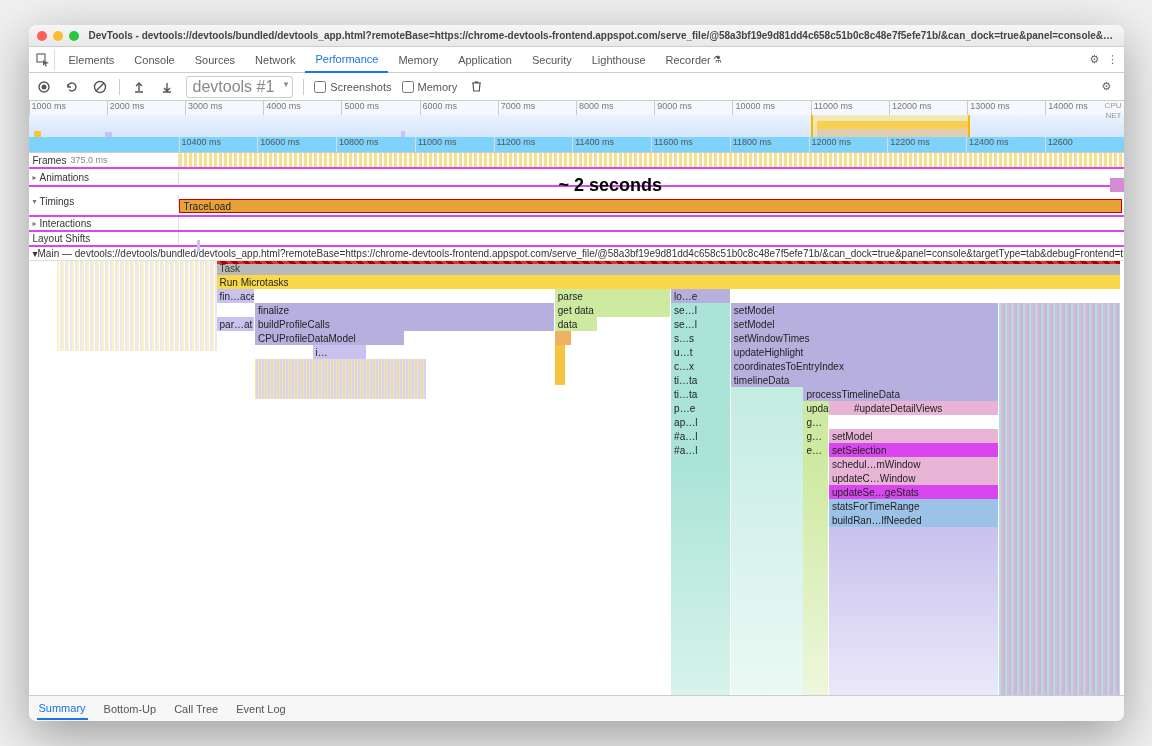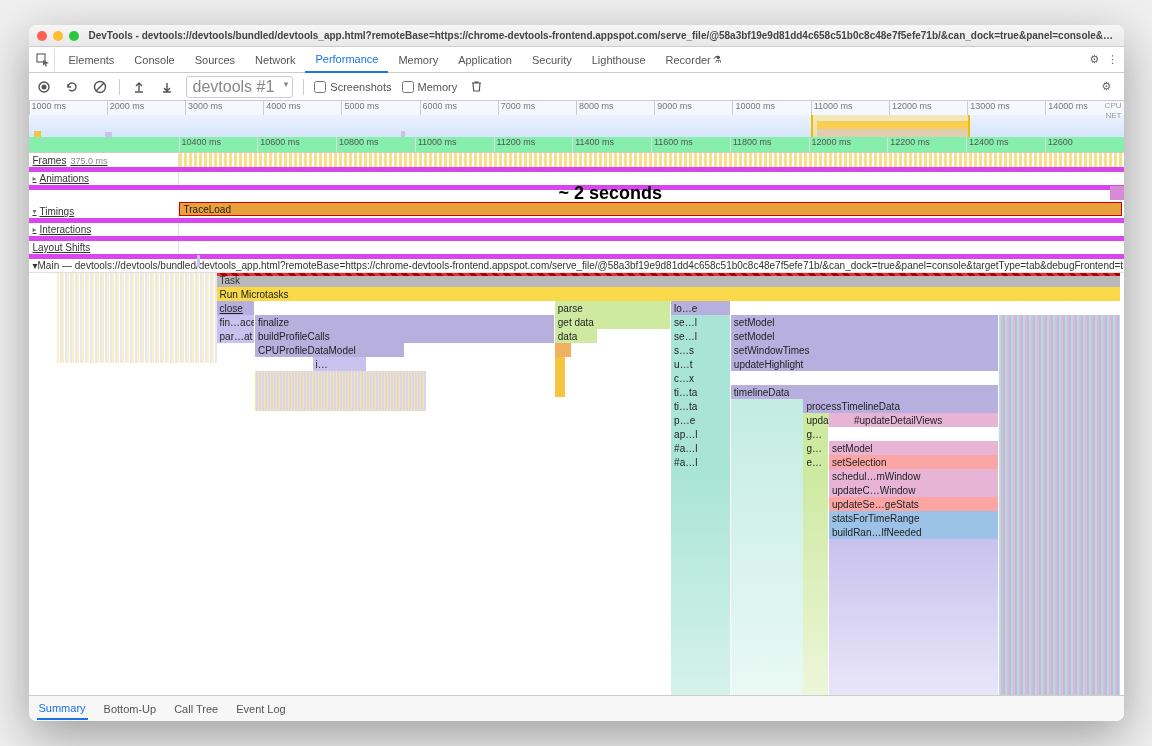--- a/index.html
+++ b/index.html
@@ -38,26 +38,26 @@
 
 .overview { height: 36px; border-bottom:1px solid #bbb; position:relative; background:#f5f9ff; }
 .ov-ticks { display:flex; height:14px; font-size:9px; color:#777; }
 .ov-tick { flex:1; padding-left:2px; border-left:1px solid #ccc; white-space:nowrap;}
 .ov-body { height:22px; position:relative; background: linear-gradient(#eaf2fd,#d6e6fb); }
 .ov-sel { position:absolute; top:0; bottom:0; background: rgba(255,220,100,0.45); border-left:2px solid #f5b800; border-right:2px solid #f5b800; }
 .ov-bar { position:absolute; bottom:0; background:#f5c542; }
 .ov-labels-right { position:absolute; right:2px; top:0; font-size:8px; color:#999; line-height:10px; text-align:right;}
 
 
-.detail-ruler { height:16px; border-bottom:1px solid #ccc; display:flex; font-size:9px; color:#555; padding-left:150px; background:#86efac;}
+.detail-ruler { height:16px; border-bottom:1px solid #ccc; display:flex; font-size:9px; color:#555; padding-left:150px; background:#7dd3fc;}
 .dr-tick { flex:1; border-left:1px solid #ddd; padding-left:2px; white-space:nowrap; }
 
 
 .tracks { flex:1; overflow:hidden; position:relative; background:#fff; }
-.track-row { display:flex; border-bottom:5px solid #d946ef; min-height:15px; align-items:flex-end; position:relative;text-decoration:underline;}
+.track-row { display:flex; border-bottom:2px solid #d946ef; min-height:15px; align-items:center; position:relative;}
 .track-label { width:150px; padding:1px 4px; font-size:10px; color:#333; display:flex; align-items:center; border-right:1px solid #e0e0e0; background:#fff; flex-shrink:0;}
 .track-label .arrow { color:#777; margin-right:3px; font-size:8px;}
 .track-body { flex:1; position:relative; }
 
 .frames-strip { height:14px; background: repeating-linear-gradient(90deg, #f8e08a 0 3px, #fff 3px 5px); }
 .frames-sub { font-size:9px; color:#888; margin-left:4px;}
 
 
 .annot { position:absolute; left:380px; top:-2px; font-size:18px; font-weight:700; color:#000; z-index:20;}
 
@@ -69,21 +69,21 @@
 .main-label { width:100%; padding:1px 4px; font-size:10px; border-bottom:1px solid #e0e0e0; display:flex; align-items:center; white-space:nowrap; overflow:hidden;}
 .flame { position:relative; height:440px; margin-left:28px; overflow:hidden; }
 .frow { position:absolute; height:14px; font-size:10px; color:#222; overflow:hidden; white-space:nowrap; padding:0 3px; display:flex; align-items:center;}
 .c-task   { background:#b9b9bb; color:#333;}
 .c-yellow { background:#f9d949; }
 .c-purple { background:#b7b0df; }
 .c-purple2{ background:#c9c1ee; }
 .c-green  { background:#cee9a0; }
 .c-teal   { background:#a9e4d6; }
 .c-pink   { background:#e8b4d6; }
-.c-pink2  { background:#fca5a5; }
+.c-pink2  { background:#d946ef; }
 .c-blue   { background:#9cc2e8; }
 .c-orange { background:#f0b060; }
 .c-red    { background:#e87878; }
 .stripes  { background: repeating-linear-gradient(90deg,#f5d84a 0 2px,#fff 2px 3px,#c2b8e6 3px 5px); }
 .stripes2 { background: repeating-linear-gradient(90deg,#a9e4d6 0 2px,#e8b4d6 2px 4px,#c2b8e6 4px 6px); }
 .stripes3 { background: repeating-linear-gradient(90deg,#f5d84a 0 1px,#c2b8e6 1px 3px); }
 
 
 .bottom-tabs { height:26px; border-top:1px solid #ccc; display:flex; align-items:center; padding:0 8px; gap:14px; font-size:11px; background:#f7f7f7;}
 .btab { color:#555; padding:4px 2px; cursor:pointer;}
@@ -284,21 +284,21 @@
 
       <div class="frow c-task" style="left:15%; width:84.7%; top:0;">Task</div>
       <div class="frow c-red" style="left:15%; width:84.7%; top:0; height:3px; background:repeating-linear-gradient(45deg,#d33 0 4px,#a00 4px 8px);"></div>
 
       <div class="frow c-yellow" style="left:15%; width:84.7%; top:14px;">Run Microtasks</div>
 
       <div class="frow c-purple" style="left:15%; width:3.5%; top:28px;text-decoration:underline;">close</div>
       <div class="frow c-green" style="left:46.7%; width:10.8%; top:28px;">parse</div>
       <div class="frow c-purple" style="left:57.6%; width:5.5%; top:28px;">lo…e</div>
 
-      <div class="frow c-purple2" style="left:15%; width:3.5%; top:42px;">fin…ace</div>
+      <div class="frow c-purple2" style="left:15%; width:3.5%; top:28px;">fin…ace</div>
       <div class="frow c-purple" style="left:18.6%; width:28%; top:42px;">finalize</div>
       <div class="frow c-green" style="left:46.7%; width:10.8%; top:42px;">get data</div>
       <div class="frow c-teal" style="left:57.6%; width:5.5%; top:42px;">se…l</div>
       <div class="frow c-purple" style="left:63.2%; width:25%; top:42px;">setModel</div>
       <div class="frow stripes2" style="left:88.3%; width:11.4%; top:42px; height:400px;"></div>
 
       <div class="frow c-purple2" style="left:15%; width:3.5%; top:56px;">par…at</div>
       <div class="frow c-purple" style="left:18.6%; width:28%; top:56px;">buildProfileCalls</div>
       <div class="frow c-green" style="left:46.7%; width:4%; top:56px;">data</div>
       <div class="frow c-teal" style="left:57.6%; width:5.5%; top:56px;">se…l</div>
@@ -308,20 +308,21 @@
       <div class="frow c-orange" style="left:46.7%; width:1.5%; top:70px;"></div>
       <div class="frow c-teal" style="left:57.6%; width:5.5%; top:70px;">s…s</div>
       <div class="frow c-purple" style="left:63.2%; width:25%; top:70px;">setWindowTimes</div>
 
       <div class="frow c-purple2" style="left:24%; width:5%; top:84px;">i…</div>
       <div class="frow stripes3" style="left:18.6%; width:16%; top:98px; height:40px; opacity:.6"></div>
       <div class="frow c-teal" style="left:57.6%; width:5.5%; top:84px;">u…t</div>
       <div class="frow c-purple" style="left:63.2%; width:25%; top:84px;">updateHighlight</div>
 
       <div class="frow c-teal" style="left:57.6%; width:5.5%; top:98px;">c…x</div>
+      <div class="frow c-purple" style="left:63.2%; width:25%; top:98px;">coordinatesToEntryIndex</div>
 
       <div class="frow c-teal" style="left:57.6%; width:5.5%; top:112px;">ti…ta</div>
       <div class="frow c-purple" style="left:63.2%; width:25%; top:112px;">timelineData</div>
 
       <div class="frow c-teal" style="left:57.6%; width:5.5%; top:126px;">ti…ta</div>
       <div class="frow c-purple" style="left:70%;   width:18.2%; top:126px;">processTimelineData</div>
 
       <div class="frow c-teal" style="left:57.6%; width:5.5%; top:140px;">p…e</div>
       <div class="frow c-green" style="left:70%;   width:18.2%; top:140px;">updateSelectedGroup</div>
 

